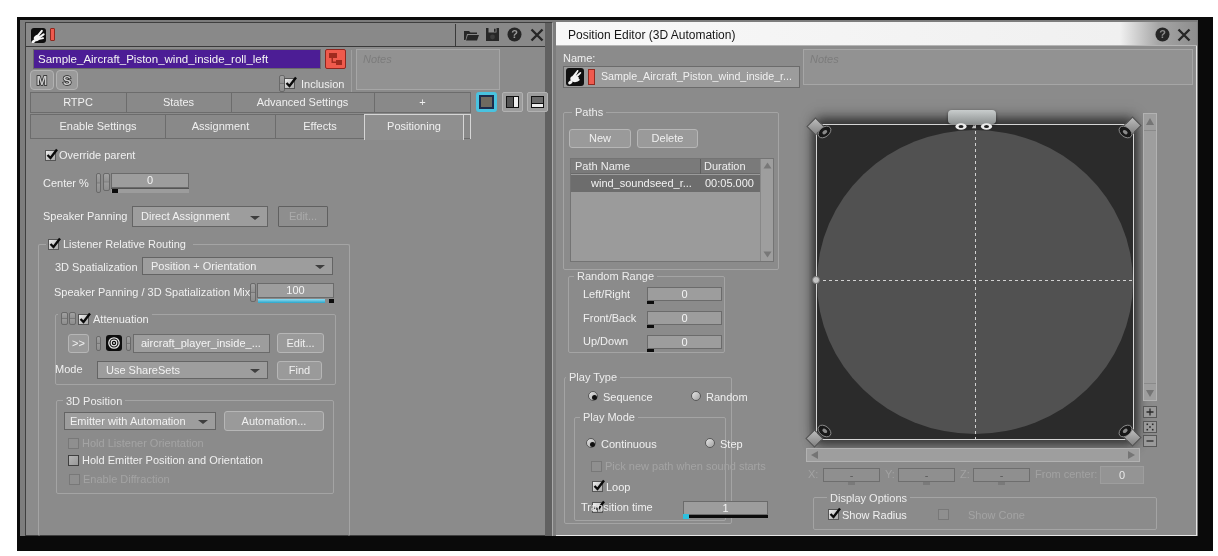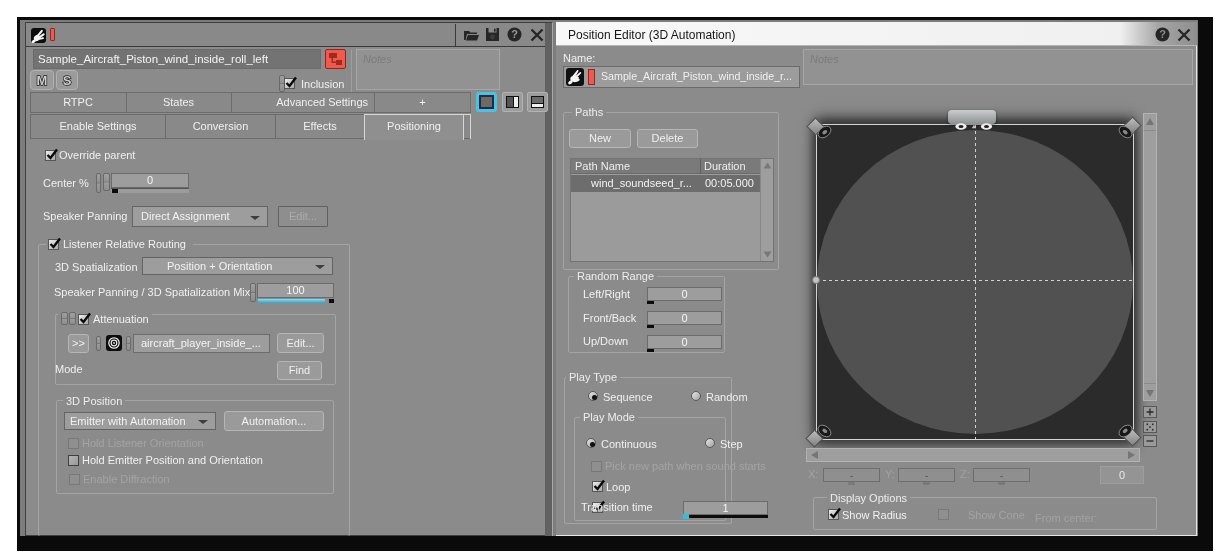--- a/index.html
+++ b/index.html
@@ -68,21 +68,21 @@
         <circle fill="#262626" cx="7.5" cy="7.5" r="7"></circle>
         <text x="7.5" y="11.4" text-anchor="middle" font-size="11" font-weight="bold" fill="#999999" font-family="Liberation Sans">?</text>
       </svg>
     </div>
   <div class="abs" style="left:530px; top:28px;">
       <svg width="14" height="14" viewBox="0 0 14 14">
         <path stroke="#262626" stroke-width="2.4" d="M1.5 1.5 L12.5 12.5 M12.5 1.5 L1.5 12.5"></path>
       </svg>
     </div>
 
-  <div class="inp" style="left:33px; top:49px; width:288px; height:20px; text-align:left; background:#737373;"><span style="padding-left:4px; line-height:18px; display:inline-block; font-size:11.5px;">Sample_Aircraft_Piston_wind_inside_roll_left</span></div>
+  <div class="inp" style="left:33px; top:49px; width:288px; height:20px; text-align:left; background:#4c1d95;"><span style="padding-left:4px; line-height:18px; display:inline-block; font-size:11.5px;">Sample_Aircraft_Piston_wind_inside_roll_left</span></div>
   <div class="abs" style="left:325px; top:49px; width:21px; height:20px; background:#f05a4c; border:1px solid #8f261e; border-radius:2px;">
     <svg width="19" height="18" viewBox="0 0 19 18">
         <g fill="#a02a1e">
           <rect x="3" y="3" width="8" height="5"></rect>
           <rect x="10" y="10" width="6" height="5"></rect>
           <path d="M5.5 8 L5.5 13 L10 13 L10 11.5 L7 11.5 L7 8 Z"></path>
         </g>
       </svg>
   </div>
   <div class="abs" style="left:351px; top:50px; width:1px; height:42px; background:#9f9f9f;"></div>
@@ -107,21 +107,21 @@
       </svg>
     </div>
   <div class="txt" style="left:301px; top:78px;">Inclusion</div>
 
   <div class="abs" style="left:30px; top:92px; width:441px; height:21px; background:#898989; border:1px solid #6c6c6c;"></div>
   <div class="abs" style="left:126px; top:92px; width:1px; height:21px; background:#6c6c6c;"></div>
   <div class="abs" style="left:231px; top:92px; width:1px; height:21px; background:#6c6c6c;"></div>
   <div class="abs" style="left:374px; top:92px; width:1px; height:21px; background:#6c6c6c;"></div>
   <div class="txt" style="left:30px; top:96px; width:96px; text-align:center;">RTPC</div>
   <div class="txt" style="left:126px; top:96px; width:105px; text-align:center;">States</div>
-  <div class="txt" style="left:225px; top:96px; width:143px; text-align:right;">Advanced Settings</div>
+  <div class="txt" style="left:231px; top:96px; width:143px; text-align:center;">Advanced Settings</div>
   <div class="txt" style="left:374px; top:96px; width:97px; text-align:center;">+</div>
 
   <div class="abs" style="left:476px; top:92px; width:21px; height:20px; background:#49c3e0; border-radius:3px;">
       <div style="position:absolute; left:3px; top:3px; width:15px; height:14px; background:#6e6a60; border:2px solid #1d2c4c;"></div>
     </div>
   <div class="abs" style="left:502px; top:92px; width:21px; height:20px; background:#9c9c9c; border:1px solid #b2b2b2; border-radius:2px;">
       <div style="position:absolute; left:3px; top:3px; width:13px; height:12px; border:1px solid #111; background:#555;">
         <div style="position:absolute; right:0; top:0; width:5px; height:10px; background:#efefef; border-left:1px solid #111;"></div>
       </div>
     </div>
@@ -131,21 +131,21 @@
       </div>
     </div>
 
   <div class="abs" style="left:30px; top:114px; width:441px; height:25px; background:#898989; border:1px solid #6c6c6c;"></div>
   <div class="abs" style="left:165px; top:114px; width:1px; height:25px; background:#6c6c6c;"></div>
   <div class="abs" style="left:275px; top:114px; width:1px; height:25px; background:#6c6c6c;"></div>
   <div class="abs" style="left:364px; top:114px; width:100px; height:26px; background:#8f8f8f; border:1px solid #d6d6d6; border-bottom:none;"></div>
   <div class="abs" style="left:463px; top:114px; width:8px; height:1px; background:#d6d6d6;"></div>
   <div class="abs" style="left:470px; top:114px; width:1px; height:25px; background:#d6d6d6;"></div>
   <div class="txt" style="left:30px; top:120px; width:136px; text-align:center;">Enable Settings</div>
-  <div class="txt" style="left:166px; top:120px; width:109px; text-align:center;">Conversion</div>
+  <div class="txt" style="left:166px; top:120px; width:109px; text-align:center;">Assignment</div>
   <div class="txt" style="left:276px; top:120px; width:88px; text-align:center;">Effects</div>
   <div class="txt" style="left:364px; top:120px; width:100px; text-align:center;">Positioning</div>
 
   <div class="cb" style="left:45px; top:150px;">
       <svg class="chk" width="13" height="13" viewBox="0 0 13 13">
         <path fill="none" stroke="#0a0a0a" stroke-width="2.4" d="M1.5 7 L4.5 10 L11 1.5"></path>
       </svg>
     </div>
   <div class="txt" style="left:59px; top:149px;">Override parent</div>
 
@@ -163,21 +163,21 @@
   <div class="grp" style="left:38px; top:244px; width:312px; height:292px; border-bottom:none;"></div>
   <div class="abs" style="left:46px; top:240px; width:147px; height:9px; background:#8b8b8b;"></div>
   <div class="cb" style="left:48px; top:239px;">
       <svg class="chk" width="13" height="13" viewBox="0 0 13 13">
         <path fill="none" stroke="#0a0a0a" stroke-width="2.4" d="M1.5 7 L4.5 10 L11 1.5"></path>
       </svg>
     </div>
   <div class="txt" style="left:63px; top:238px;">Listener Relative Routing</div>
 
   <div class="txt" style="left:55px; top:261px;">3D Spatialization</div>
-  <div class="dd" style="left:142px; top:257px; width:191px; height:18px; line-height:16px;"><span style="padding-left:24px;">Position + Orientation</span><i class="arr" style="right:7px; top:7px;"></i></div>
+  <div class="dd" style="left:142px; top:257px; width:191px; height:18px; line-height:16px;"><span style="padding-left:8px;">Position + Orientation</span><i class="arr" style="right:7px; top:7px;"></i></div>
 
   <div class="txt" style="left:54px; top:286px;">Speaker Panning / 3D Spatialization Mix</div>
   <div class="pill" style="left:250px; top:283px; width:6px; height:19px;"></div>
   <div class="inp" style="left:257px; top:283px; width:77px; height:15px; line-height:13px;">100</div>
   <div class="abs" style="left:258px; top:299px; width:67px; height:4px; background:linear-gradient(180deg,#8fdcf2,#2aa6ca);"></div>
   <div class="tick" style="left:329px; top:299px; width:5px; height:4px;"></div>
 
   <div class="grp" style="left:55px; top:314px; width:281px; height:71px;"></div>
   <div class="abs" style="left:58px; top:310px; width:94px; height:11px; background:#8b8b8b;"></div>
   <div class="pill" style="left:61px; top:312px; width:7px; height:13px;"></div>
@@ -196,20 +196,21 @@
         <circle cx="8" cy="8" r="5.2" fill="none" stroke="#e8e8e8" stroke-width="1.3"></circle>
         <circle cx="8" cy="8" r="2.8" fill="none" stroke="#e8e8e8" stroke-width="1.2"></circle>
         <circle cx="8" cy="8" r="0.9" fill="#e8e8e8"></circle>
       </svg>
     </div>
   <div class="pill" style="left:126px; top:336px; width:5px; height:15px;"></div>
   <div class="inp" style="left:133px; top:334px; width:137px; height:19px; text-align:left;"><span style="padding-left:7px; line-height:17px; display:inline-block;">aircraft_player_inside_...</span></div>
   <div class="btn" style="left:277px; top:333px; width:47px; height:20px; line-height:18px;">Edit...</div>
 
   <div class="txt" style="left:55px; top:363px;">Mode</div>
+  <div class="dd" style="left:97px; top:361px; width:171px; height:18px; line-height:16px;"><span style="padding-left:8px;">Use ShareSets</span><i class="arr" style="right:7px; top:7px;"></i></div>
   <div class="btn" style="left:277px; top:361px; width:45px; height:19px; line-height:17px;">Find</div>
 
   <div class="grp" style="left:56px; top:400px; width:278px; height:94px;"></div>
   <div class="glbl" style="left:63px; top:395px; position:absolute;">3D Position</div>
   <div class="dd" style="left:64px; top:412px; width:152px; height:18px; line-height:16px;"><span style="padding-left:5px;">Emitter with Automation</span><i class="arr" style="right:7px; top:7px;"></i></div>
   <div class="btn" style="left:224px; top:411px; width:100px; height:20px; line-height:18px;">Automation...</div>
 
   <div class="cbd" style="left:68px; top:438px;"></div>
   <div class="txt dis" style="left:82px; top:437px;">Hold Listener Orientation</div>
   <div class="cbe" style="left:68px; top:455px;"></div>
@@ -419,21 +420,21 @@
 
   <div class="abs dis" style="left:808px; top:468px; font-size:11px; position:absolute; color:#a2a2a2;">X:</div>
   <div class="inp" style="left:823px; top:468px; width:57px; height:14px; line-height:12px; background:#8f8f8f; border-color:#6e6e6e; color:#5a5a5a;">-</div>
   <div class="abs" style="left:848px; top:482px; width:7px; height:3px; background:#7a7a7a;"></div>
   <div class="abs" style="left:885px; top:468px; font-size:11px; color:#a2a2a2;">Y:</div>
   <div class="inp" style="left:898px; top:468px; width:57px; height:14px; line-height:12px; background:#8f8f8f; border-color:#6e6e6e; color:#5a5a5a;">-</div>
   <div class="abs" style="left:923px; top:482px; width:7px; height:3px; background:#7a7a7a;"></div>
   <div class="abs" style="left:960px; top:468px; font-size:11px; color:#a2a2a2;">Z:</div>
   <div class="inp" style="left:973px; top:468px; width:57px; height:14px; line-height:12px; background:#8f8f8f; border-color:#6e6e6e; color:#5a5a5a;">-</div>
   <div class="abs" style="left:998px; top:482px; width:7px; height:3px; background:#7a7a7a;"></div>
-  <div class="abs" style="left:1035px; top:468px; font-size:11px; color:#a2a2a2;margin-top:44px;">From center:</div>
+  <div class="abs" style="left:1035px; top:468px; font-size:11px; color:#a2a2a2;">From center:</div>
   <div class="inp" style="left:1100px; top:466px; width:44px; height:18px; line-height:16px; background:#949494; border-color:#9e9e9e; color:#e8e8e8;">0</div>
 
   <div class="grp" style="left:813px; top:497px; width:344px; height:33px;"></div>
   <div class="glbl" style="left:827px; top:492px; position:absolute;">Display Options</div>
   <div class="cb" style="left:828px; top:509px;">
       <svg class="chk" width="13" height="13" viewBox="0 0 13 13">
         <path fill="none" stroke="#0a0a0a" stroke-width="2.4" d="M1.5 7 L4.5 10 L11 1.5"></path>
       </svg>
     </div>
   <div class="txt" style="left:842px; top:509px;">Show Radius</div>

